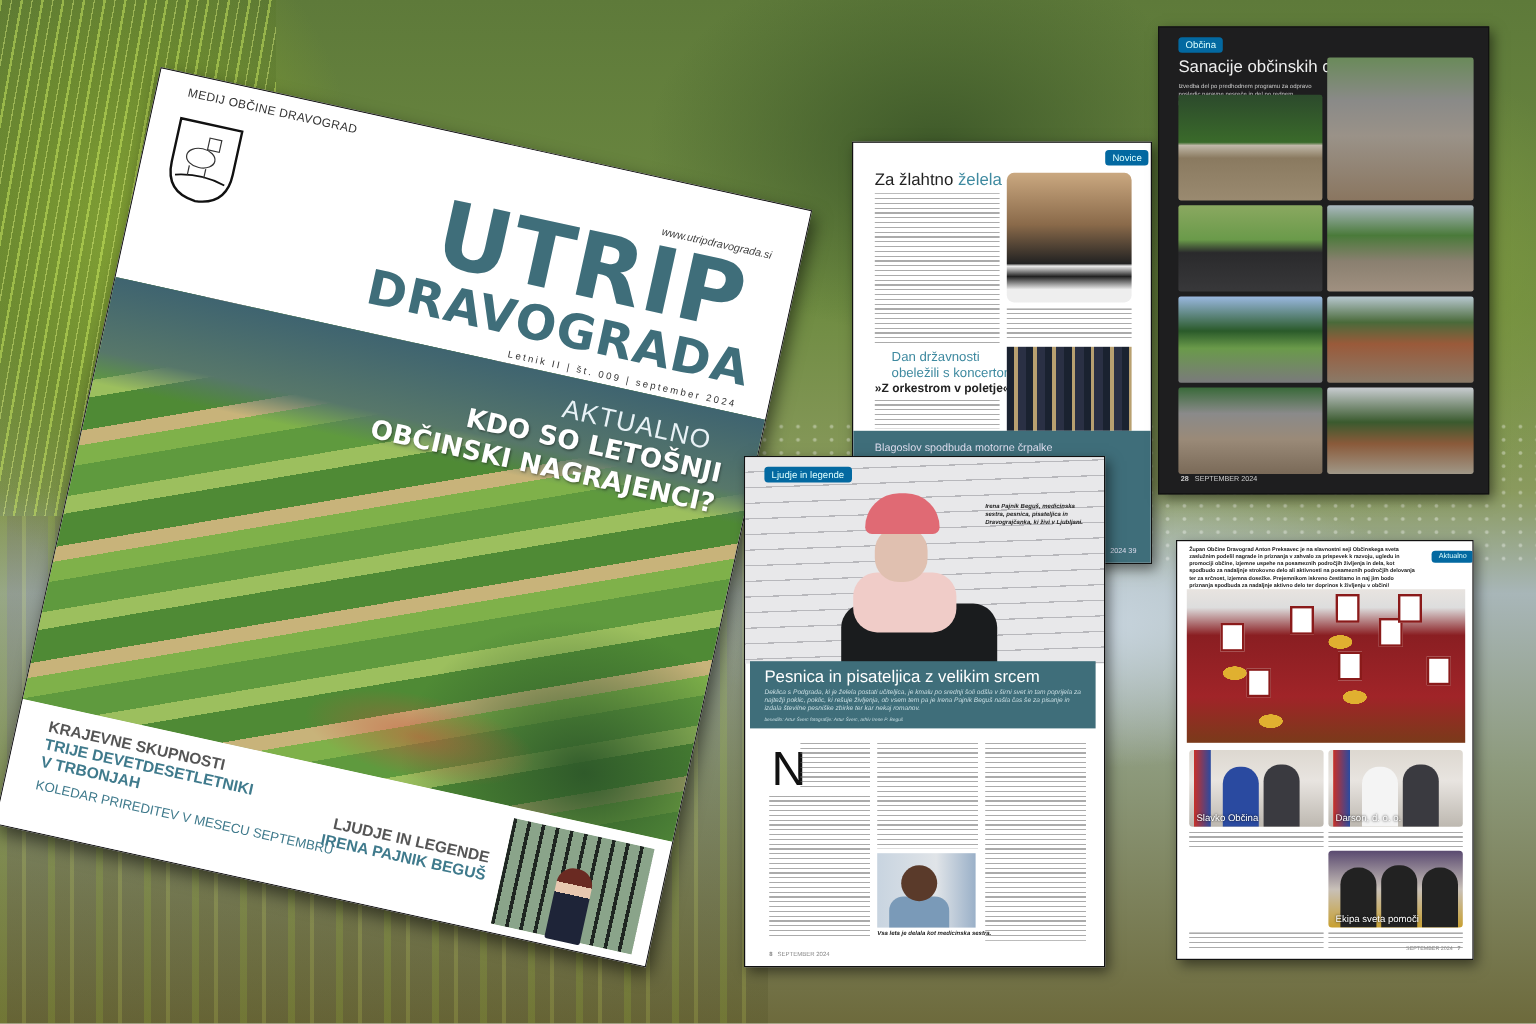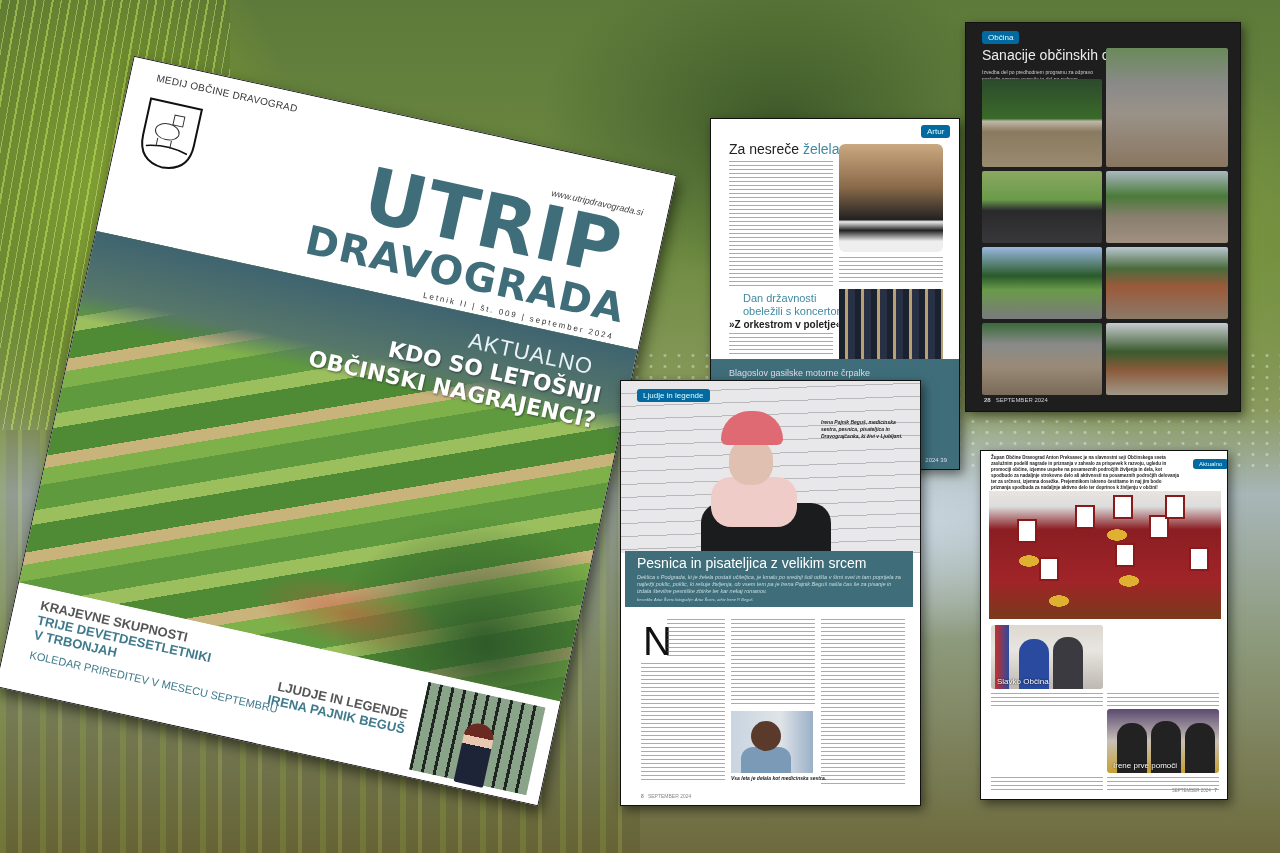--- a/index.html
+++ b/index.html
@@ -164,32 +164,32 @@
       <div class="a">LJUDJE IN LEGENDE</div>
       <div class="b">IRENA PAJNIK BEGUŠ</div>
     </div>
     <div class="cb-photo">
         <div class="person"></div>
       </div>
   </div>
 </div>
 
 <div class="page p-novice">
-  <div class="tag" style="left:210px;top:6px">Artur</div>
-  <div class="t1"><span style="color:#222">Za nesreče </span><span>želela</span></div>
+  <div class="tag" style="left:210px;top:6px">Novice</div>
+  <div class="t1"><span style="color:#222">Za žlahtno </span><span>želela</span></div>
   <div class="text-lines" style="position:absolute;left:18px;top:42px;width:104px;height:128px"></div>
   <div class="img1"></div>
   <div class="text-lines" style="position:absolute;left:128px;top:138px;width:104px;height:28px"></div>
   <div class="h2">Dan državnosti obeležili s koncertom</div>
   <div class="h3">»Z orkestrom v poletje«</div>
   <div class="text-lines" style="position:absolute;left:18px;top:214px;width:104px;height:24px"></div>
   <div class="img2"></div>
   <div class="band"></div>
   <div class="band-t">
-      <div>Blagoslov gasilske motorne črpalke</div>
+      <div>Blagoslov spodbuda motorne črpalke</div>
       <div>PGD Črneče</div>
     </div>
   <div class="pno">2024  39</div>
 </div>
 
 <div class="page p-obcina">
   <div class="tag">Občina</div>
   <div class="title">Sanacije občinskih cest</div>
   <div class="sub">Izvedba del po predhodnem programu za odpravo posledic naravne nesreče in del po rednem programu proračuna 2024</div>
   <div class="ph road1" style="left:16px;top:56px;width:120px;height:88px"></div>
@@ -242,24 +242,30 @@
     <div class="box" style="left:50px;top:66px"></div>
     <div class="box" style="left:126px;top:52px"></div>
     <div class="box" style="left:200px;top:56px"></div>
   </div>
   <div class="pp" style="left:10px;top:174px">
       <div class="fl"></div>
       <div class="m1"></div>
       <div class="m2"></div>
       <div class="lbl">Slavko Občina</div>
     </div>
+  <div class="pp" style="left:126px;top:174px">
+      <div class="fl"></div>
+      <div class="m1" style="background:#f4f4f4"></div>
+      <div class="m2"></div>
+      <div class="lbl">Darson, d. o. o.</div>
+    </div>
   <div class="pcap text-lines" style="left:10px;top:242px"></div>
   <div class="pcap text-lines" style="left:126px;top:242px"></div>
   <div class="pp" style="left:126px;top:258px;background:linear-gradient(180deg,#5a4a70,#c8c0b8 50%,#c8a030)">
       <div class="m1" style="left:10px;background:#222"></div>
       <div class="m2" style="left:44px;background:#222"></div>
       <div class="m1" style="left:78px;background:#222"></div>
-      <div class="lbl">Irene prve pomoči</div>
+      <div class="lbl">Ekipa sveta pomoči</div>
     </div>
   <div class="pcap text-lines" style="left:10px;top:326px"></div>
   <div class="pcap text-lines" style="left:126px;top:326px"></div>
   <div class="foot"><span>SEPTEMBER 2024</span>&nbsp;&nbsp;&nbsp;<b>7</b></div>
 </div>
 
 </body></html>

